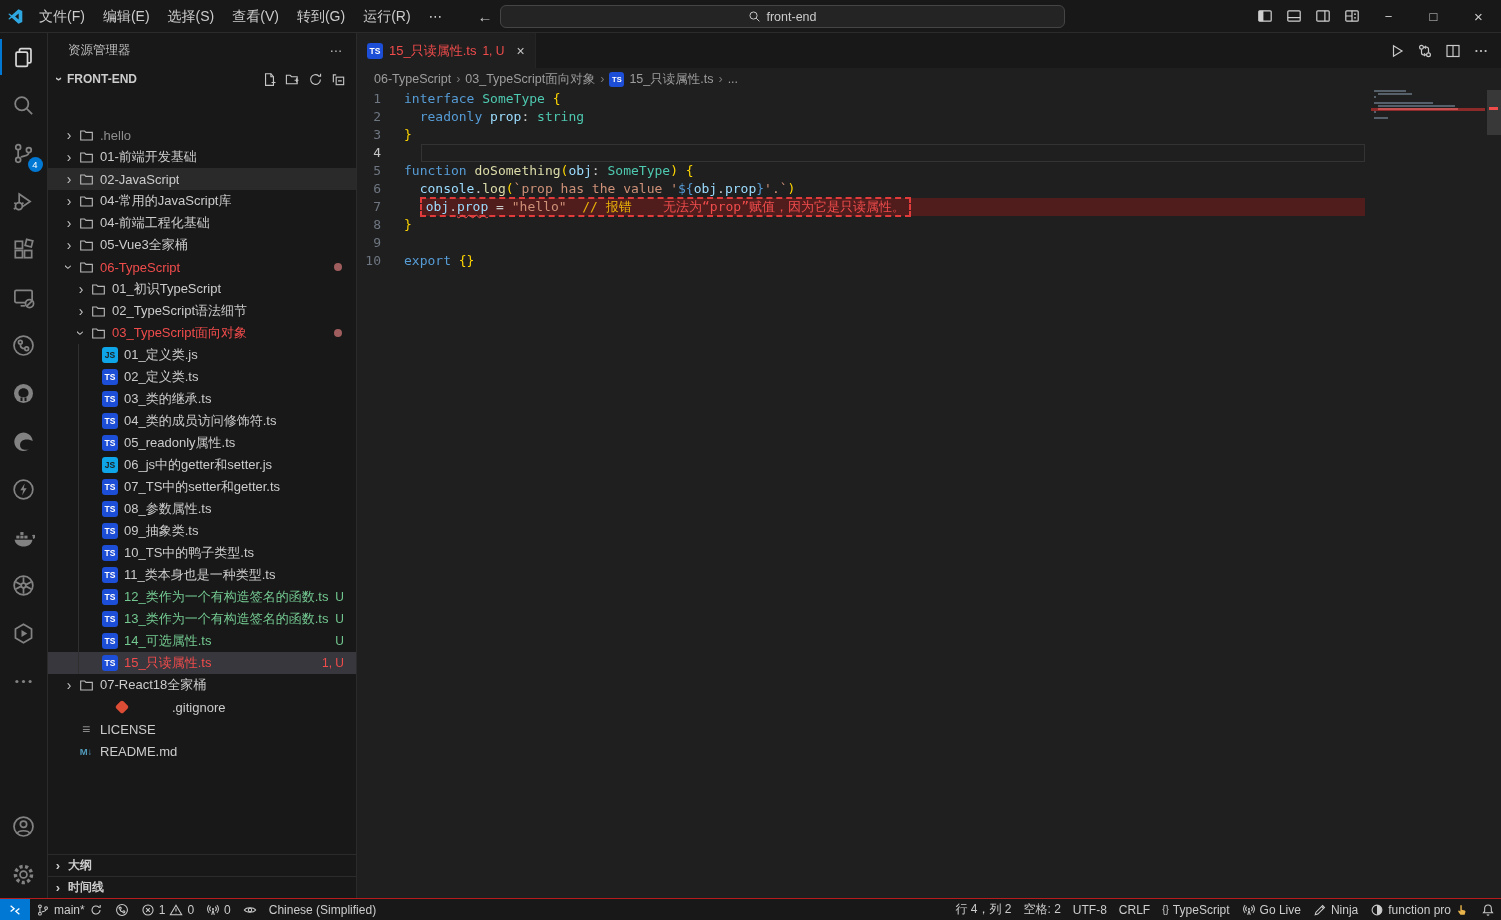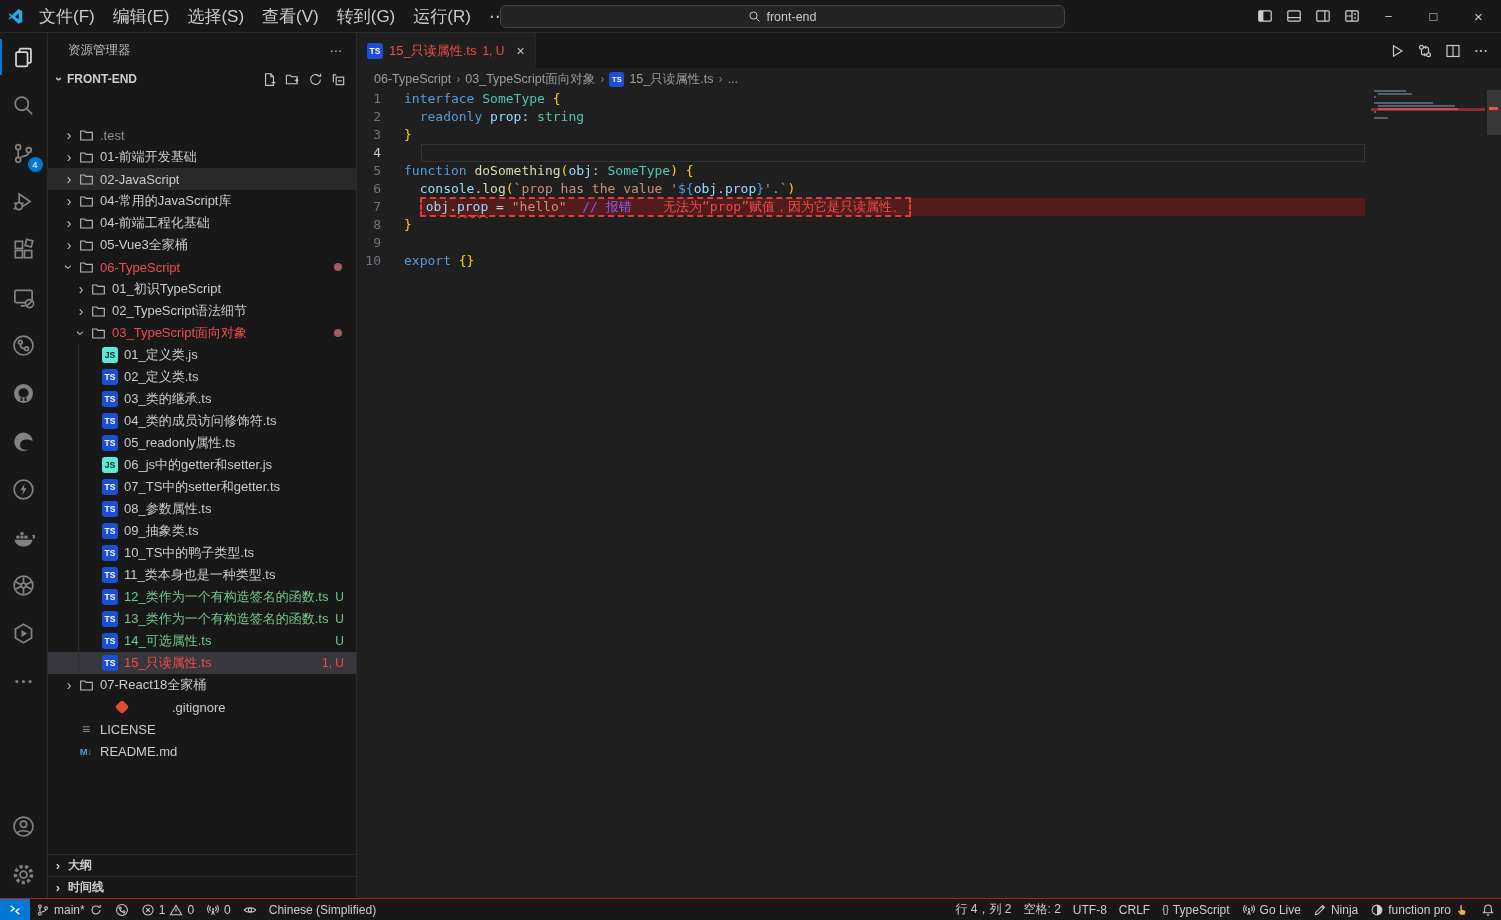--- a/index.html
+++ b/index.html
@@ -4,21 +4,21 @@
 <style>
   html,body{margin:0;padding:0;background:#1f1f1f;}
   *{box-sizing:border-box;}
   .app{position:relative;width:1501px;height:920px;overflow:hidden;background:#1f1f1f;
        font-family:"Liberation Sans","DejaVu Sans",sans-serif;color:#cccccc;-webkit-font-smoothing:antialiased;}
   svg{display:block;}
   .ico svg{stroke:currentColor;fill:none;stroke-width:1.2;}
   
   .titlebar{height:33px;background:#181818;border-bottom:1px solid #2b2b2b;display:flex;align-items:center;position:relative;}
   .logo{width:30px;display:grid;place-items:center;}
-  .menu-item{padding:0 9px;height:33px;line-height:33px;font-size:17px;color:#cccccc;cursor:default;}
+  .menu-item{padding:0 9px;height:33px;line-height:33px;font-size:14px;color:#cccccc;cursor:default;}
   .nav{display:flex;gap:14px;margin-left:26px;font-size:15px;}
   .nav .back{color:#cccccc;} .nav .fwd{color:#5d5d5d;}
   .cmdcenter{position:absolute;left:500px;top:5px;width:565px;height:23px;background:#242424;border:1px solid #454545;
              border-radius:6px;display:flex;align-items:center;justify-content:center;gap:5px;font-size:12.5px;color:#cbcbcb;}
   .tb-right{margin-left:auto;display:flex;align-items:center;height:100%;}
   .layout-ico{width:29px;height:33px;display:grid;place-items:center;color:#cfcfcf;}
   .wbtn{width:45px;height:33px;display:grid;place-items:center;color:#cccccc;font-size:13px;}
   .wbtn.close{font-size:15px;}
   
   .main{display:flex;height:865px;}
@@ -38,21 +38,21 @@
   .sec-actions{margin-left:auto;display:flex;gap:3px;padding-right:8px;color:#c5c5c5;}
   .sec-actions .ico{width:20px;height:20px;display:grid;place-items:center;}
   .tree{position:absolute;top:91px;left:0;right:0;bottom:44px;overflow:hidden;}
   .row{height:22px;display:flex;align-items:center;position:relative;color:#cccccc;cursor:pointer;}
   .row.hover{background:#2a2a2a;}
   .row.selected{background:#37373d;}
   .row .chev{width:18px;flex:none;text-align:center;color:#c5c5c5;font-size:14px;line-height:1;}
   .row .chev.open{transform:rotate(90deg);}
   .row .fico{width:16px;height:16px;flex:none;margin-right:6px;display:grid;place-items:center;}
   .badge-sq{width:16px;height:16px;border-radius:3px;font-size:8.5px;font-weight:700;display:grid;place-items:center;font-family:"Liberation Sans",sans-serif;}
-  .ts-sq{background:#1d4ed8;color:#fff;} .js-sq{background:#5eead4;color:#1f1f1f;}
+  .ts-sq{background:#1d4ed8;color:#fff;} .js-sq{background:#0ea5e9;color:#1f1f1f;}
   .git-d{width:10px;height:10px;background:#dd4c35;transform:rotate(45deg);border-radius:2px;}
   .md-i{color:#519aba;font-weight:700;font-size:9.5px;} .lic-i{color:#8a8a8a;font-size:14px;}
   .row .lbl{white-space:nowrap;overflow:hidden;}
   .row.c-dim .lbl{color:#8f8f8f;}
   .row.c-err{color:#f14c4c;} .row.c-err .lbl{color:#f14c4c;}
   .row.c-add{color:#73c991;} .row.c-add .lbl{color:#73c991;}
   .row .meta{margin-left:auto;padding-right:12px;font-size:12px;}
   .row .dot{margin-left:auto;margin-right:14px;width:8px;height:8px;border-radius:4px;background:#a05d5d;}
   .guide{position:absolute;left:30px;top:0;bottom:0;width:1px;background:#2f2f2f;}
   .sb-bottom{position:absolute;bottom:0;left:0;right:0;}
@@ -70,21 +70,21 @@
   .bc-i{width:15px;height:15px;}
   .codewrap{flex:1;position:relative;font-family:"DejaVu Sans Mono","Liberation Mono",monospace;font-size:13px;overflow:hidden;}
   .line{height:18px;line-height:18px;display:flex;position:relative;white-space:pre;}
   .line .ln{width:47px;flex:none;text-align:right;padding-right:23px;color:#6e7681;position:relative;z-index:1;}
   .line.cur .ln{color:#c6c6c6;}
   .line .lc{position:relative;z-index:1;}
   .line.cur::after{content:'';position:absolute;left:64px;right:136px;top:0;bottom:0;border:1px solid #333333;pointer-events:none;}
   .line.errline::before{content:'';position:absolute;left:64px;right:136px;top:0;bottom:0;background:#511c1c;}
   .lens{height:15px;line-height:15px;font-size:10px;color:#8c8c8c;padding-left:70px;white-space:pre;}
   .kw{color:#569CD6;} .ty{color:#4EC9B0;} .va{color:#9CDCFE;} .fn{color:#DCDCAA;} .br{color:#FFD700;}
-  .st{color:#CE9178;} .co{color:#8b5cf6;} .er{color:#F14C4C;} .pl{color:#cccccc;}
+  .st{color:#CE9178;} .co{color:#eab308;} .er{color:#F14C4C;} .pl{color:#cccccc;}
   .sq{text-decoration:underline wavy #f14c4c 1px;text-underline-offset:3px;}
   .err-box{display:inline-block;border:2px dashed #e13b3b;padding:0 4px;margin:-2px 0;line-height:16px;}
   .minimap{position:absolute;top:0;right:16px;width:114px;}
   .mm-row{height:3px;position:relative;}
   .mm-bar{position:absolute;top:0;height:2px;background:#56606b;}
   .mm-row.mm-err{background:#8c2a2a;} .mm-row.mm-err .mm-bar{background:#c75050;}
   .mm-slider{position:absolute;top:0;right:0;width:14px;height:45px;background:rgba(121,121,121,0.28);}
   .ruler-mark{position:absolute;top:17px;right:3px;width:9px;height:3px;background:#f14c4c;}
   
   .statusbar{height:22px;background:#181818;border-top:1px solid #b91c1c;display:flex;align-items:center;font-size:12px;color:#cccccc;}
@@ -359,21 +359,21 @@
           </span>
       </div>
       <div class="tree" id="tree">
           <div class="row c-dim" style="padding-left: 12px;">
             <span class="chev">›</span>
             <span class="fico">
               <svg width="15" height="15" viewBox="0 0 16 16" stroke="#b8b8b8" fill="none" stroke-width="1.2">
                 <path d="M1.8 3.2h4.2l1.4 1.4h6.8v8.2H1.8z"></path>
               </svg>
             </span>
-            <span class="lbl">.test</span>
+            <span class="lbl">.hello</span>
           </div>
           <div class="row" style="padding-left: 12px;">
             <span class="chev">›</span>
             <span class="fico">
               <svg width="15" height="15" viewBox="0 0 16 16" stroke="#b8b8b8" fill="none" stroke-width="1.2">
                 <path d="M1.8 3.2h4.2l1.4 1.4h6.8v8.2H1.8z"></path>
               </svg>
             </span>
             <span class="lbl">01-前端开发基础</span>
           </div>

